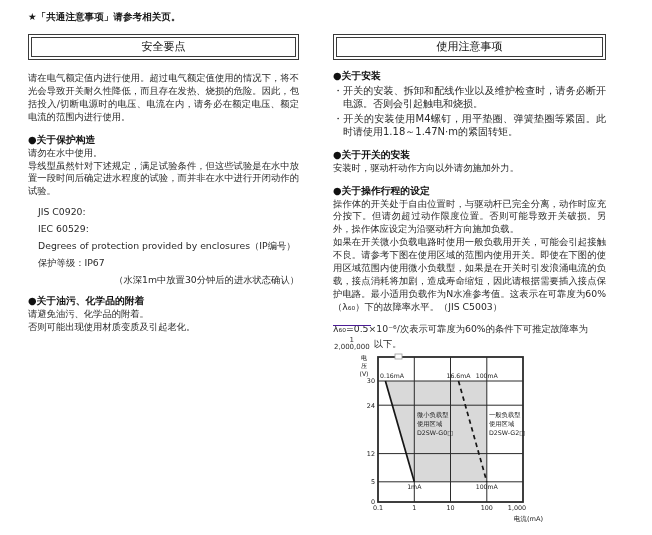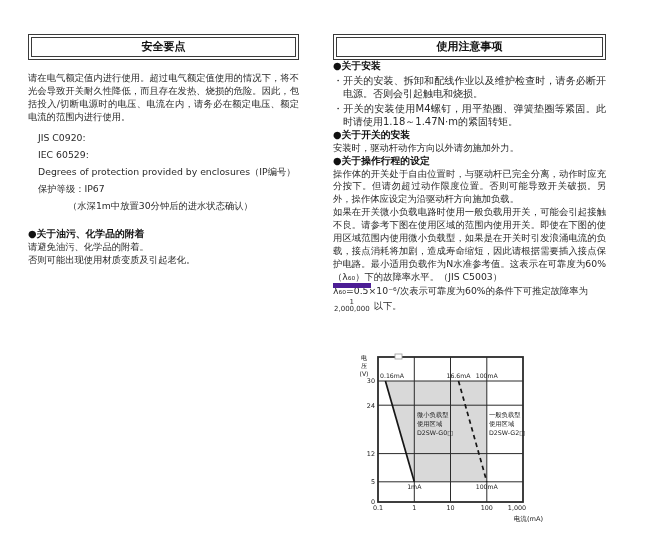--- a/index.html
+++ b/index.html
@@ -3,58 +3,62 @@
 <meta charset="utf-8">
 <style>
   html,body{margin:0;padding:0;background:#fff;}
   .page{position:relative;width:652px;height:535px;background:#ffffff;overflow:hidden;
         font-family:"DejaVu Sans",sans-serif;color:#2a2a2a;}
   .note{position:absolute;left:28px;top:11px;font-size:9.6px;font-weight:bold;color:#1c1c1c;}
   .col{position:absolute;top:34px;}
   .col-left{left:28px;width:271px;}
   .col-right{left:333px;width:273px;}
   .titlebox{border:1px solid #3a3a3a;padding:2px;}
-  .titlebox-inner{border:1px solid #3a3a3a;text-align:center;font-weight:bold;
+  .titlebox-inner{border:1px solid #3a3a3a;text-align:center;font-weight:normal;
                   font-size:11px;color:#111;padding:1px 0 2px 0;}
   .body-text{font-size:9.3px;line-height:12.9px;text-align:justify;white-space:pre-line;}
   .intro{margin-top:12px;}
-  .sec-title{font-size:9.8px;font-weight:bold;color:#111;}
+  .sec-title{font-size:9.8px;font-weight:bold;color:#111;margin-top:10px;}
   .spec-block{margin:5px 0 0 10px;font-size:9.3px;line-height:17px;}
-  .spec-note{margin-left:30px;}
+  .spec-note{margin-left:30px;text-align:right;}
   .bullet{font-size:10px;line-height:12.9px;text-align:justify;
           padding-left:10px;text-indent:-10px;margin-top:2px;}
-  .lambda-line{font-size:9.3px;line-height:12px;margin-top:1px;}
+  .lambda-line{font-size:9.3px;line-height:12px;margin-top:9px;}
   .frac{display:inline-block;vertical-align:middle;text-align:center;
         font-size:7px;line-height:7.5px;margin-right:3px;}
-  .frac .den{border-top:5px solid #4c1d95;padding:17px 1px;}
+  .frac .den{border-top:1px solid #4c1d95;padding:17px 1px;}
   .frac-row{font-size:9.3px;margin-top:2px;}
   .chart-wrap{position:absolute;left:350px;top:347px;width:255px;height:188px;}
   svg text{fill:#1a1a1a;font-family:"DejaVu Sans",sans-serif;}
 </style>
 </head>
 <body>
 
 <div class="page">
 
+  <div class="note">★「共通注意事项」请参考相关页。</div>
 
   <div class="col col-left">
     <div class="titlebox">
       <div class="titlebox-inner">安全要点</div>
     </div>
     <div class="body-text intro">请在电气额定值内进行使用。超过电气额定值使用的情况下，将不光会导致开关耐久性降低，而且存在发热、烧损的危险。因此，包括投入/切断电源时的电压、电流在内，请务必在额定电压、额定电流的范围内进行使用。</div>
 
+    <div class="sec-title">●关于保护构造</div>
+    <div class="body-text">请勿在水中使用。
+导线型虽然针对下述规定，满足试验条件，但这些试验是在水中放置一段时间后确定进水程度的试验，而并非在水中进行开闭动作的试验。</div>
     <div class="spec-block">
       <div>JIS C0920:</div>
       <div>IEC 60529:</div>
       <div>Degrees of protection provided by enclosures（IP编号）</div>
       <div>保护等级：IP67</div>
       <div class="spec-note">（水深1m中放置30分钟后的进水状态确认）</div>
     </div>
 
-    <div class="sec-title" style="margin-top:14px;">●关于油污、化学品的附着</div>
+    <div class="sec-title" style="margin-top:7px;">●关于油污、化学品的附着</div>
     <div class="body-text">请避免油污、化学品的附着。
 否则可能出现使用材质变质及引起老化。</div>
   </div>
 
   <div class="col col-right">
     <div class="titlebox">
       <div class="titlebox-inner">使用注意事项</div>
     </div>
 
     <div class="sec-title">●关于安装</div>

